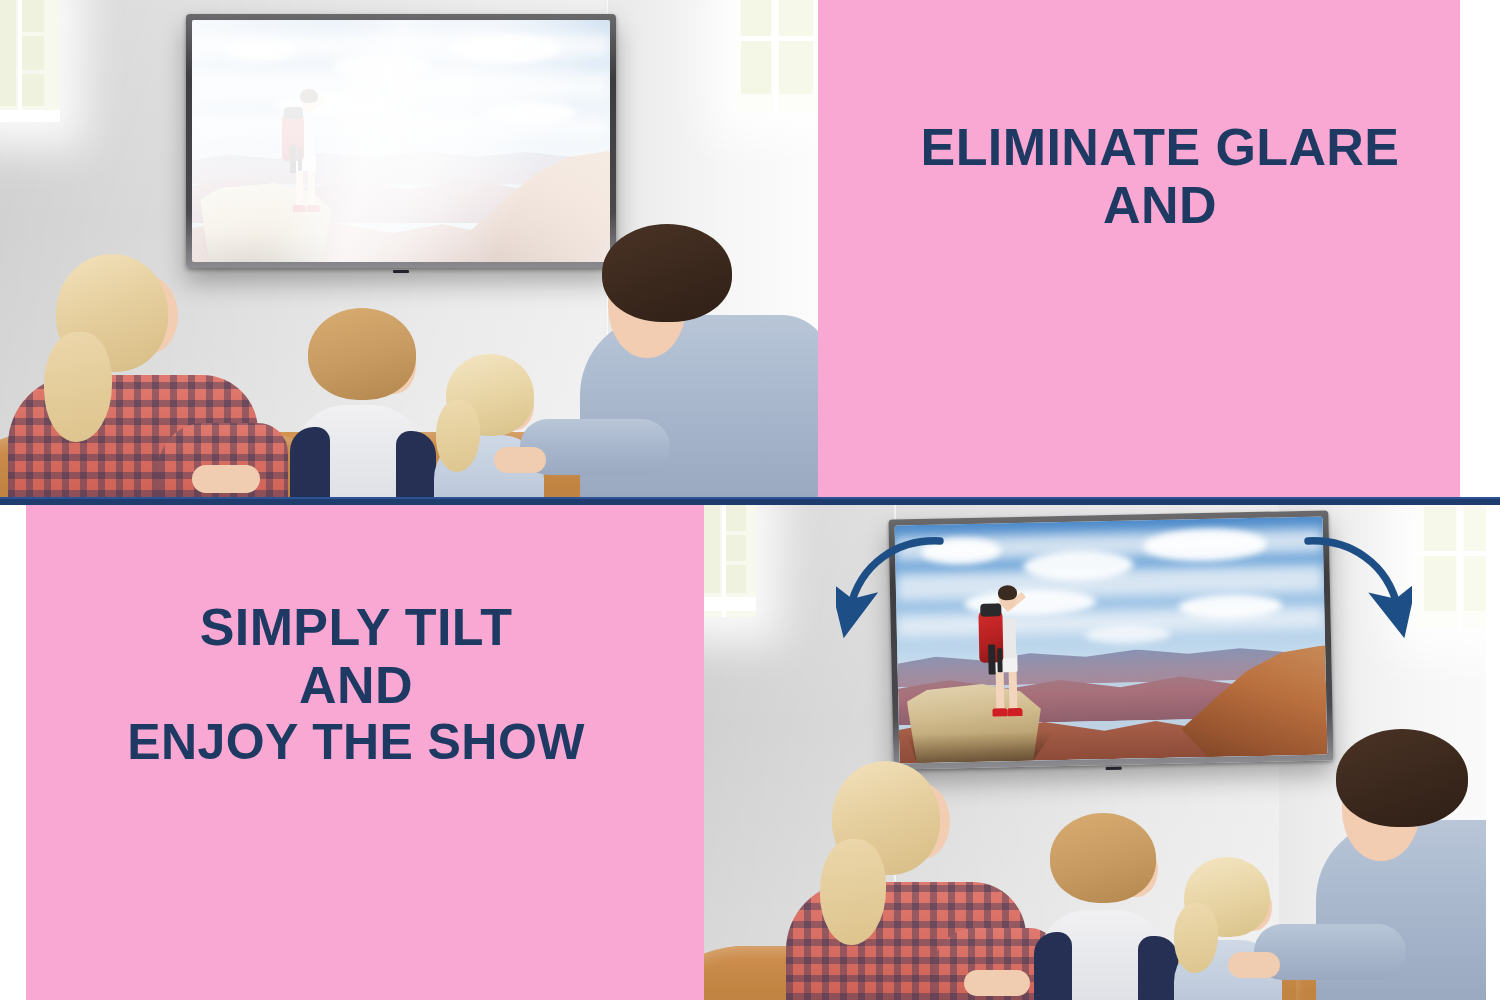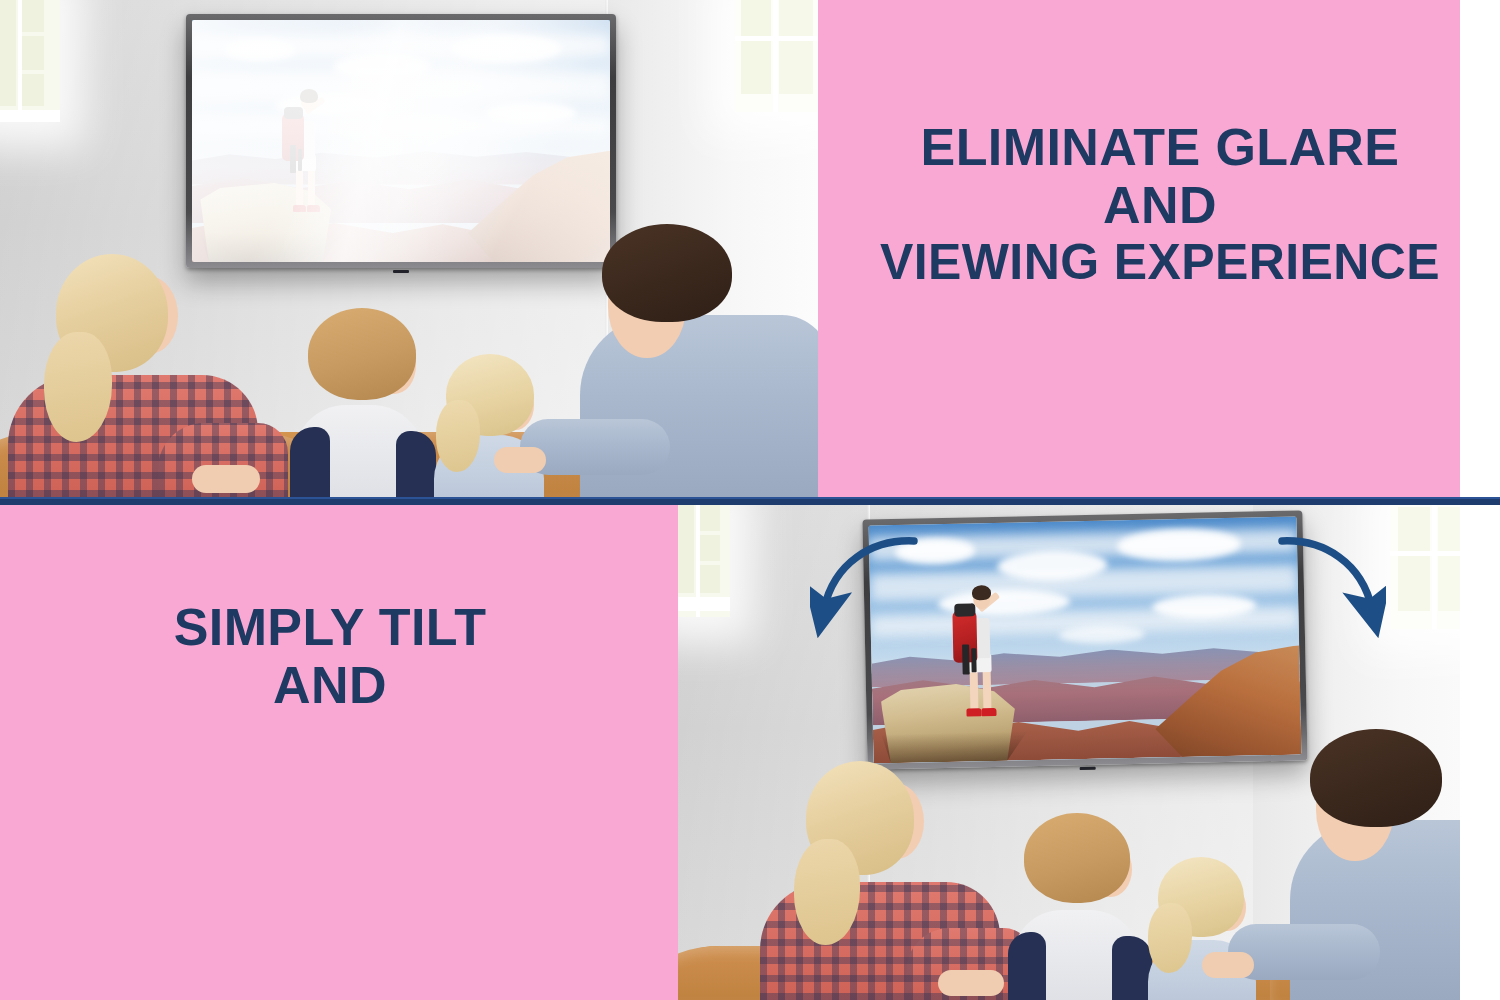--- a/index.html
+++ b/index.html
@@ -4,21 +4,21 @@
 <style>
   * { margin:0; padding:0; box-sizing:border-box; }
   html,body { width:1500px; height:1000px; overflow:hidden; background:#ffffff;
               font-family:"Liberation Sans", sans-serif; }
 
   .stage { position:relative; width:1500px; height:1000px; background:#ffffff; }
 
   
   .panel { position:absolute; left:0; width:1460px; overflow:hidden; background:#f9a8d4; }
   #panel-top    { top:0;   height:497px; }
-  #panel-bottom { top:505px; height:495px; }
+  #panel-bottom { top:505px; height:495px;margin-left:26px; }
 
   .divider { position:absolute; left:0; top:497px; width:1500px; height:8px;
              background:#1e3c6e; z-index:30; }
   .divider .hi { position:absolute; left:0; top:0; width:100%; height:2px;
                  background:#2c5396; }
 
   
   .photo { position:absolute; overflow:hidden; }
   #photo-top    { left:0;   top:0;   width:818px;  height:497px; }
   #photo-bottom { left:678px; top:0; width:822px;  height:495px; }
@@ -258,33 +258,33 @@
         <div class="hairmass" style="left:62px; top:-2px; width:130px; height:98px;
              background:linear-gradient(160deg,#4a3325 0%,#3b281d 55%,#2e1f16 100%);"></div>
         <div class="body" style="left:-46px; bottom:24px; width:52px; height:26px;
              background:#f0cdb0; border-radius:13px;"></div>
       </div>
     </div>
 
     <div class="copy" id="copy-top">
       <span class="line">ELIMINATE GLARE</span>
       <span class="line">AND</span>
-      <span class="line sm">VIEWING EXPERIENCE</span>
     </div>
   </div>
 
   <div class="divider">
       <div class="hi"></div>
     </div>
 
   <div class="panel" id="panel-bottom">
 
     <div class="copy" id="copy-bottom" style="top:93px;">
       <span class="line">SIMPLY TILT</span>
       <span class="line">AND</span>
+      <span class="line sm">ENJOY THE SHOW</span>
     </div>
 
     <div class="photo" id="photo-bottom">
       <div class="wall"></div>
       <div class="wall-right" style="width:30%;"></div>
       <div class="wall-corner" style="left:23%;"></div>
 
       <div class="window" style="left:-10px; top:-4px; width:62px; height:116px;">
         <div class="pane" style="left:4px; top:4px; width:22px; height:88px;"></div>
         <div class="pane" style="left:32px; top:4px; width:20px; height:26px;"></div>

